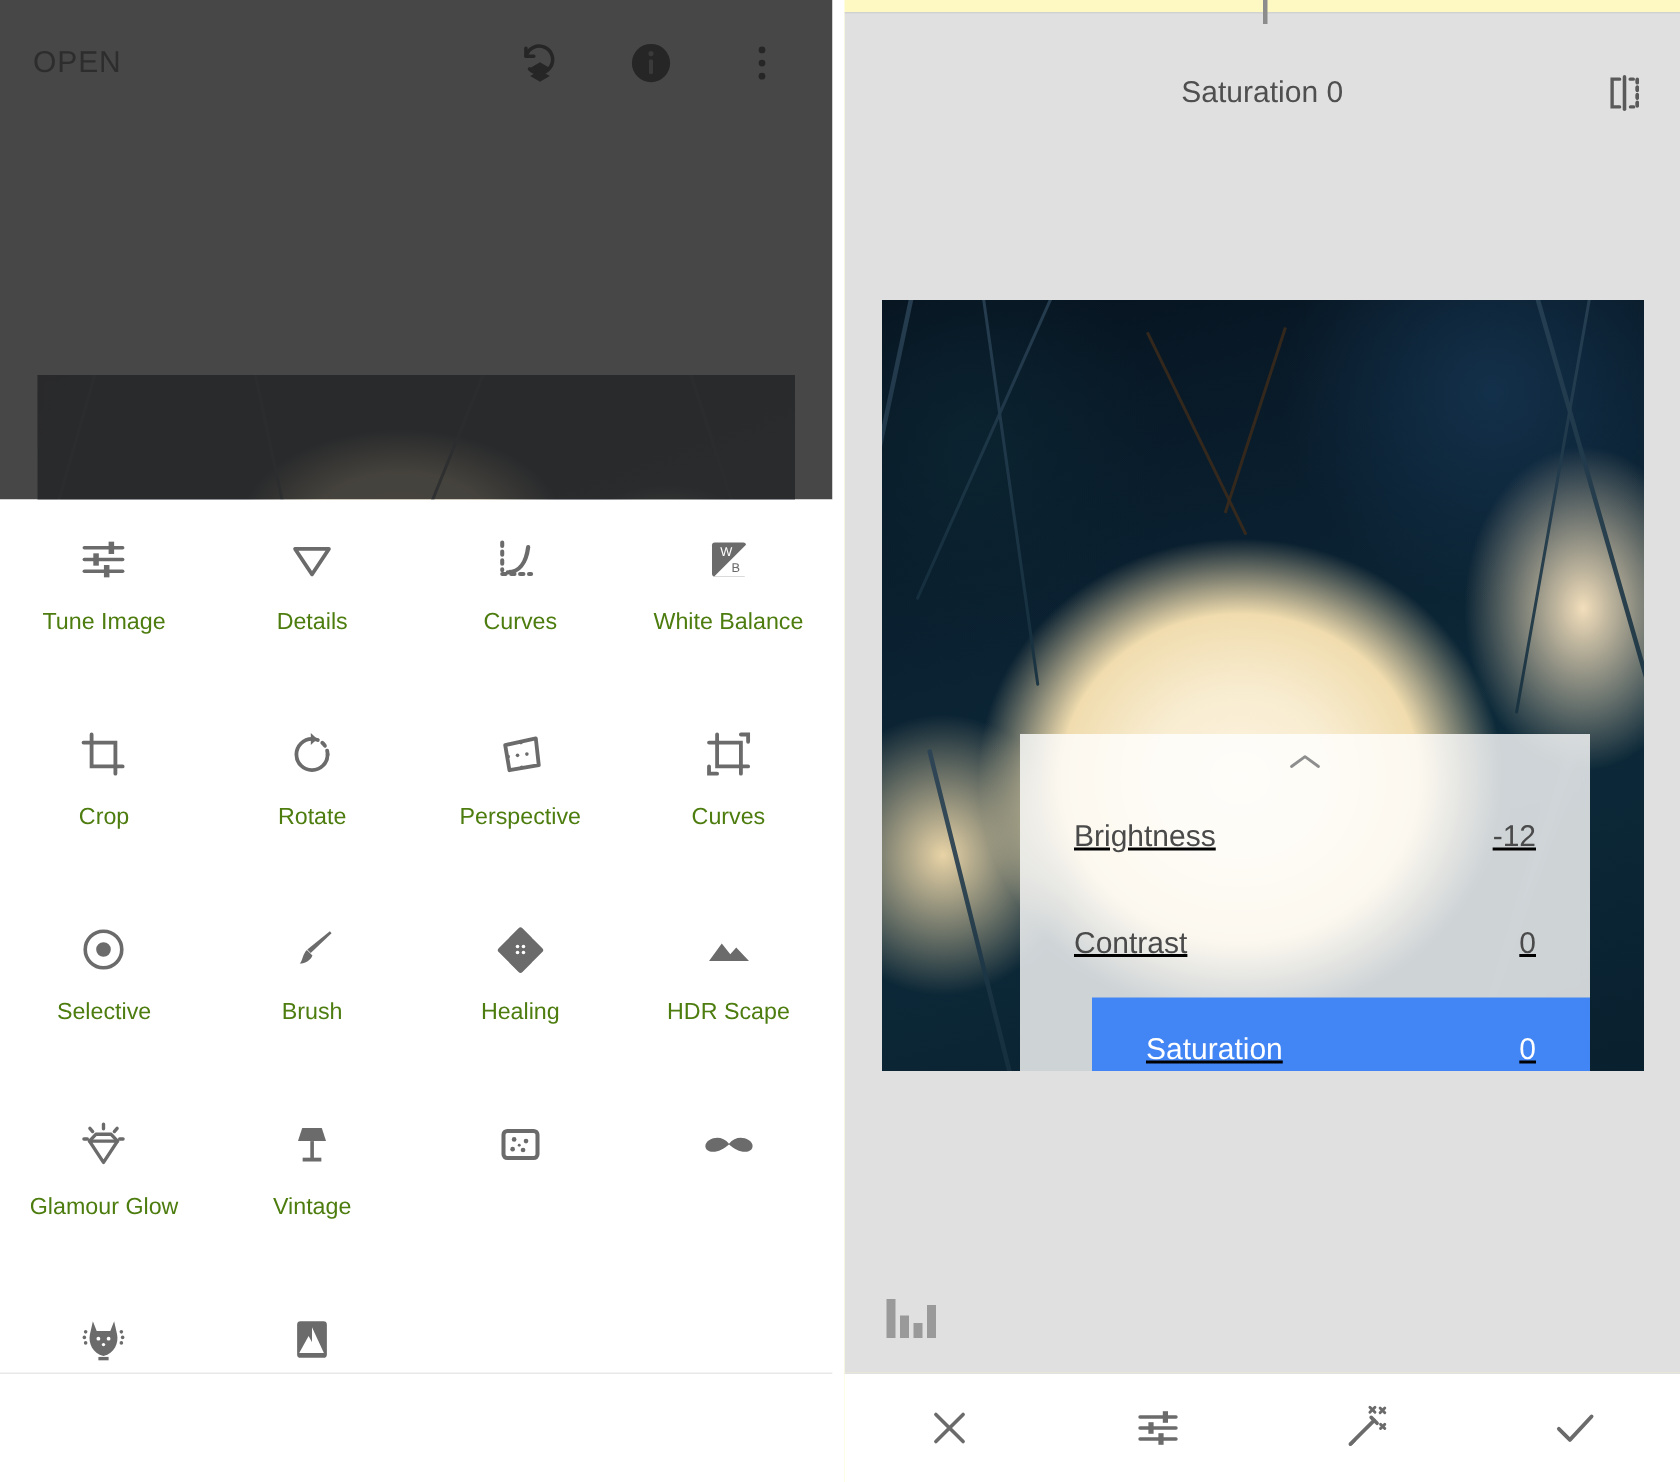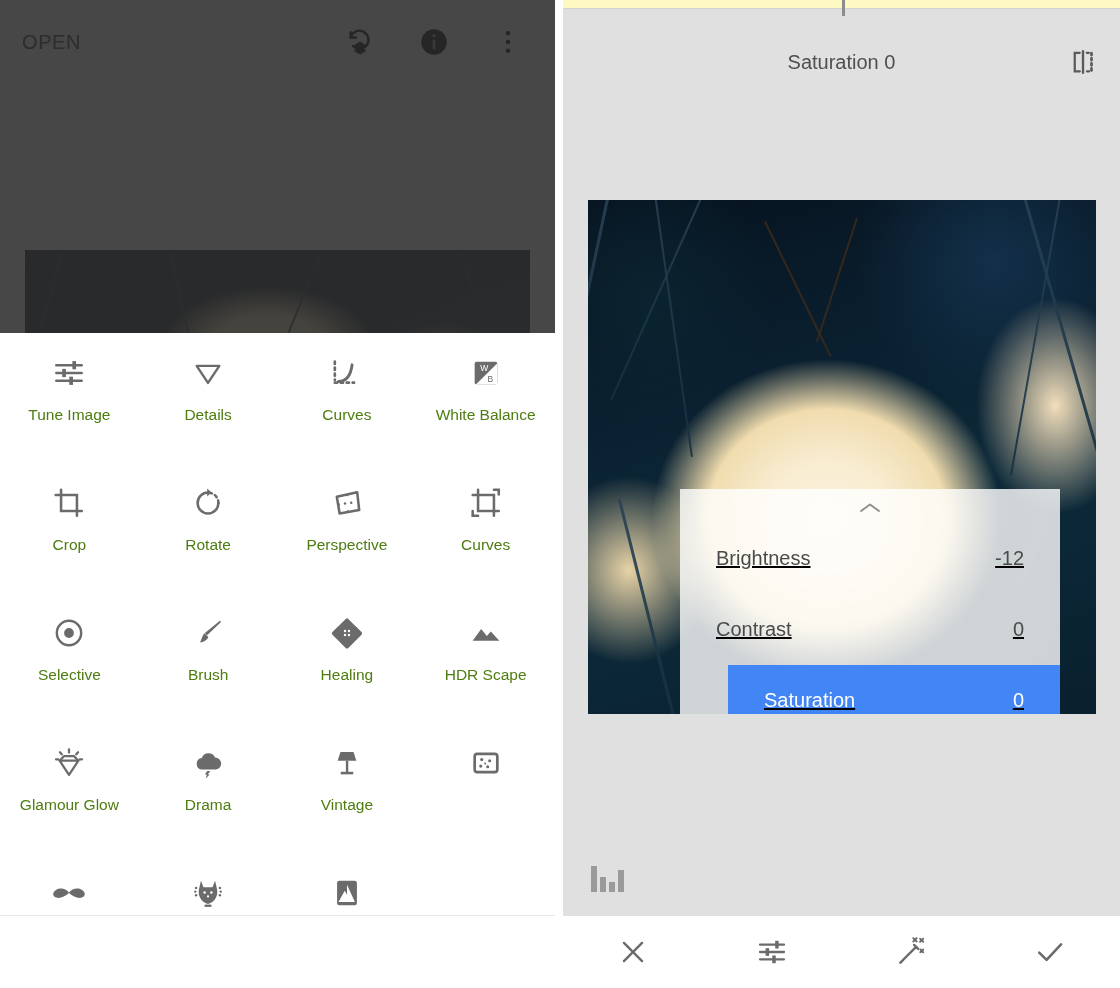--- a/index.html
+++ b/index.html
@@ -348,29 +348,20 @@
             <line x1="5.6" y1="4.4" x2="6.9" y2="5.9"></line>
             <line x1="18.4" y1="4.4" x2="17.1" y2="5.9"></line>
             <line x1="2.8" y1="9.4" x2="4.4" y2="9.4"></line>
             <line x1="21.2" y1="9.4" x2="19.6" y2="9.4"></line>
           </svg>
         </span>
         <span class="lbl">Glamour Glow</span>
       </div>
 
 
-      <div class="tool">
-        <span class="ico">
-          <svg width="34" height="34" viewBox="0 0 24 24">
-            <path d="M7.4 16.6 A4.1 4.1 0 0 1 7.6 8.5 A5 5 0 0 1 17 8.2 A3.9 3.9 0 0 1 17.2 16.6 Z" fill="currentColor"></path>
-            <path d="M11.4 17.6 L13.6 17.6 L11.8 20.2 L13.2 20.2 L10.4 23 L11.2 20.2 L9.8 20.2 Z" fill="currentColor"></path>
-          </svg>
-        </span>
-        <span class="lbl">Drama</span>
-      </div>
 
       <div class="tool">
         <span class="ico">
           <svg width="34" height="34" viewBox="0 0 24 24">
             <path d="M5.4 10.4 L7.4 4.2 H16.6 L18.6 10.4 Z" fill="currentColor"></path>
             <rect x="11.2" y="10.4" width="1.7" height="8" fill="currentColor"></rect>
             <rect x="7.6" y="18.2" width="8.8" height="1.8" fill="currentColor"></rect>
           </svg>
         </span>
         <span class="lbl">Vintage</span>

